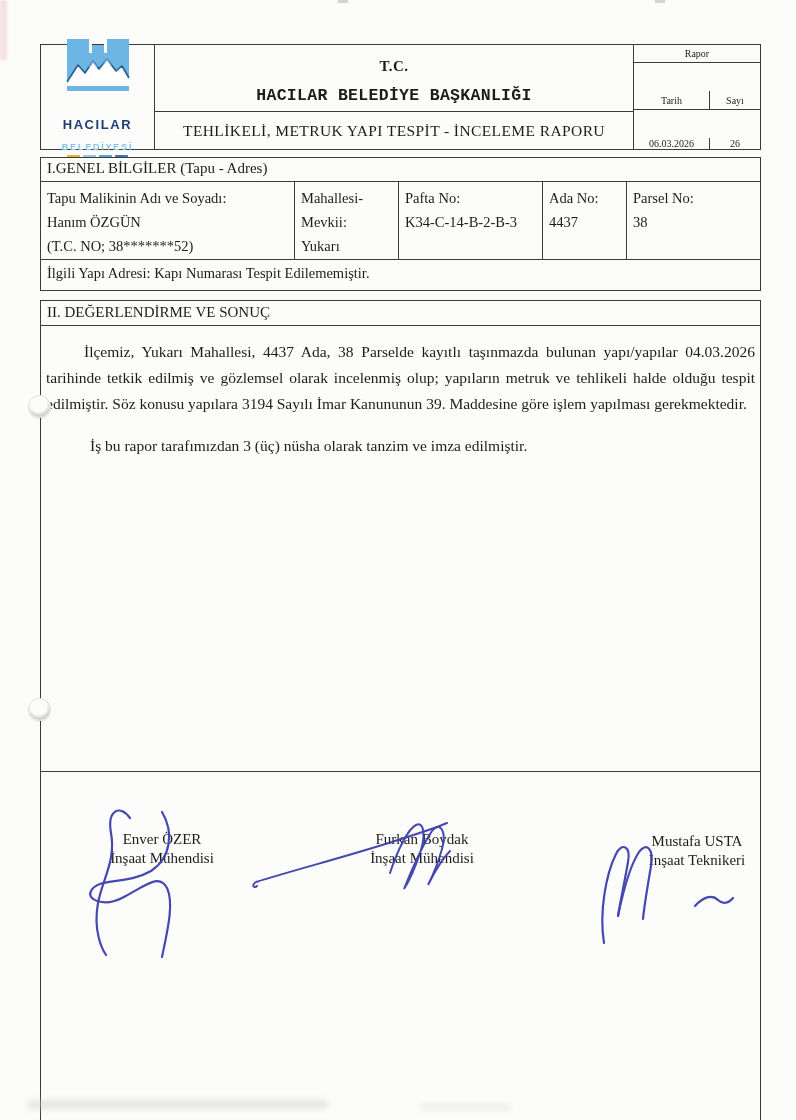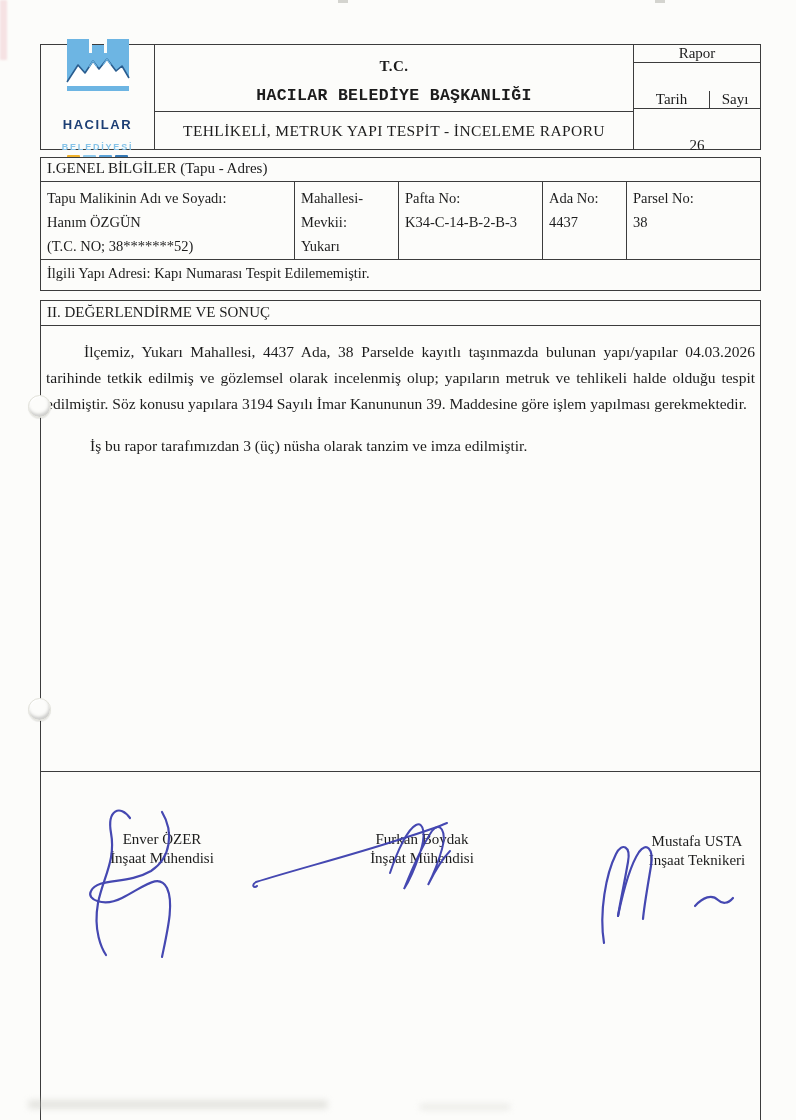--- a/index.html
+++ b/index.html
@@ -21,21 +21,21 @@
   .logo-dashes { display:flex; justify-content:center; gap:3px; margin-top:3px; }
   .logo-dashes span { display:inline-block; width:13px; height:3px; border-radius:1px; }
 
   .title-cell { flex:1; display:flex; flex-direction:column; }
   .title-top { height:67px; border-bottom:1px solid #3c3c3c; display:flex; flex-direction:column; align-items:center; justify-content:center; gap:11px; padding-top:6px; }
   .tc { font-weight:bold; font-size:15px; letter-spacing:.5px; }
   .org { font-weight:bold; font-size:16.5px; letter-spacing:.3px;font-family:Liberation Mono, monospace; }
   .title-bottom { flex:1; display:flex; align-items:center; justify-content:center; }
   .report-title { font-size:15.5px; letter-spacing:.4px; }
 
-  .report-cell { width:127px; border-left:1px solid #3c3c3c; display:flex; flex-direction:column; font-size:15px;gap:28px; }
+  .report-cell { width:127px; border-left:1px solid #3c3c3c; display:flex; flex-direction:column; font-size:10px;gap:28px; }
   .report-row1 { height:24px; border-bottom:1px solid #3c3c3c; display:flex; align-items:center; justify-content:center; }
   .report-row2 { height:25px; border-bottom:1px solid #3c3c3c; display:flex; }
   .report-row2 .cell-tarih { width:76px; border-right:1px solid #3c3c3c; display:flex; align-items:center; justify-content:center; }
   .report-row2 .cell-sayi  { flex:1; display:flex; align-items:center; justify-content:center; }
   .report-row3 { flex:1; display:flex; }
   .report-row3 .cell-tarih { width:76px; border-right:1px solid #3c3c3c; display:flex; align-items:center; justify-content:center; }
   .report-row3 .cell-sayi  { flex:1; display:flex; align-items:center; justify-content:center; }
 
   
   .sec1 { left:40px; top:157px; width:721px; height:134px; display:flex; flex-direction:column; font-size:14.5px; }
@@ -112,20 +112,21 @@
       </div>
     </div>
 
     <div class="report-cell">
       <div class="report-row1">Rapor</div>
       <div class="report-row2">
         <div class="cell-tarih">Tarih</div>
         <div class="cell-sayi">Sayı</div>
       </div>
       <div class="report-row3">
+        <div class="cell-tarih">06.03.2026</div>
         <div class="cell-sayi">26</div>
       </div>
     </div>
   </div>
 
   <div class="box sec1">
     <div class="sec1-title">I.GENEL  BİLGİLER (Tapu - Adres)</div>
     <div class="sec1-row">
       <div class="c c1">
         <div>Tapu Malikinin Adı  ve Soyadı:</div>

